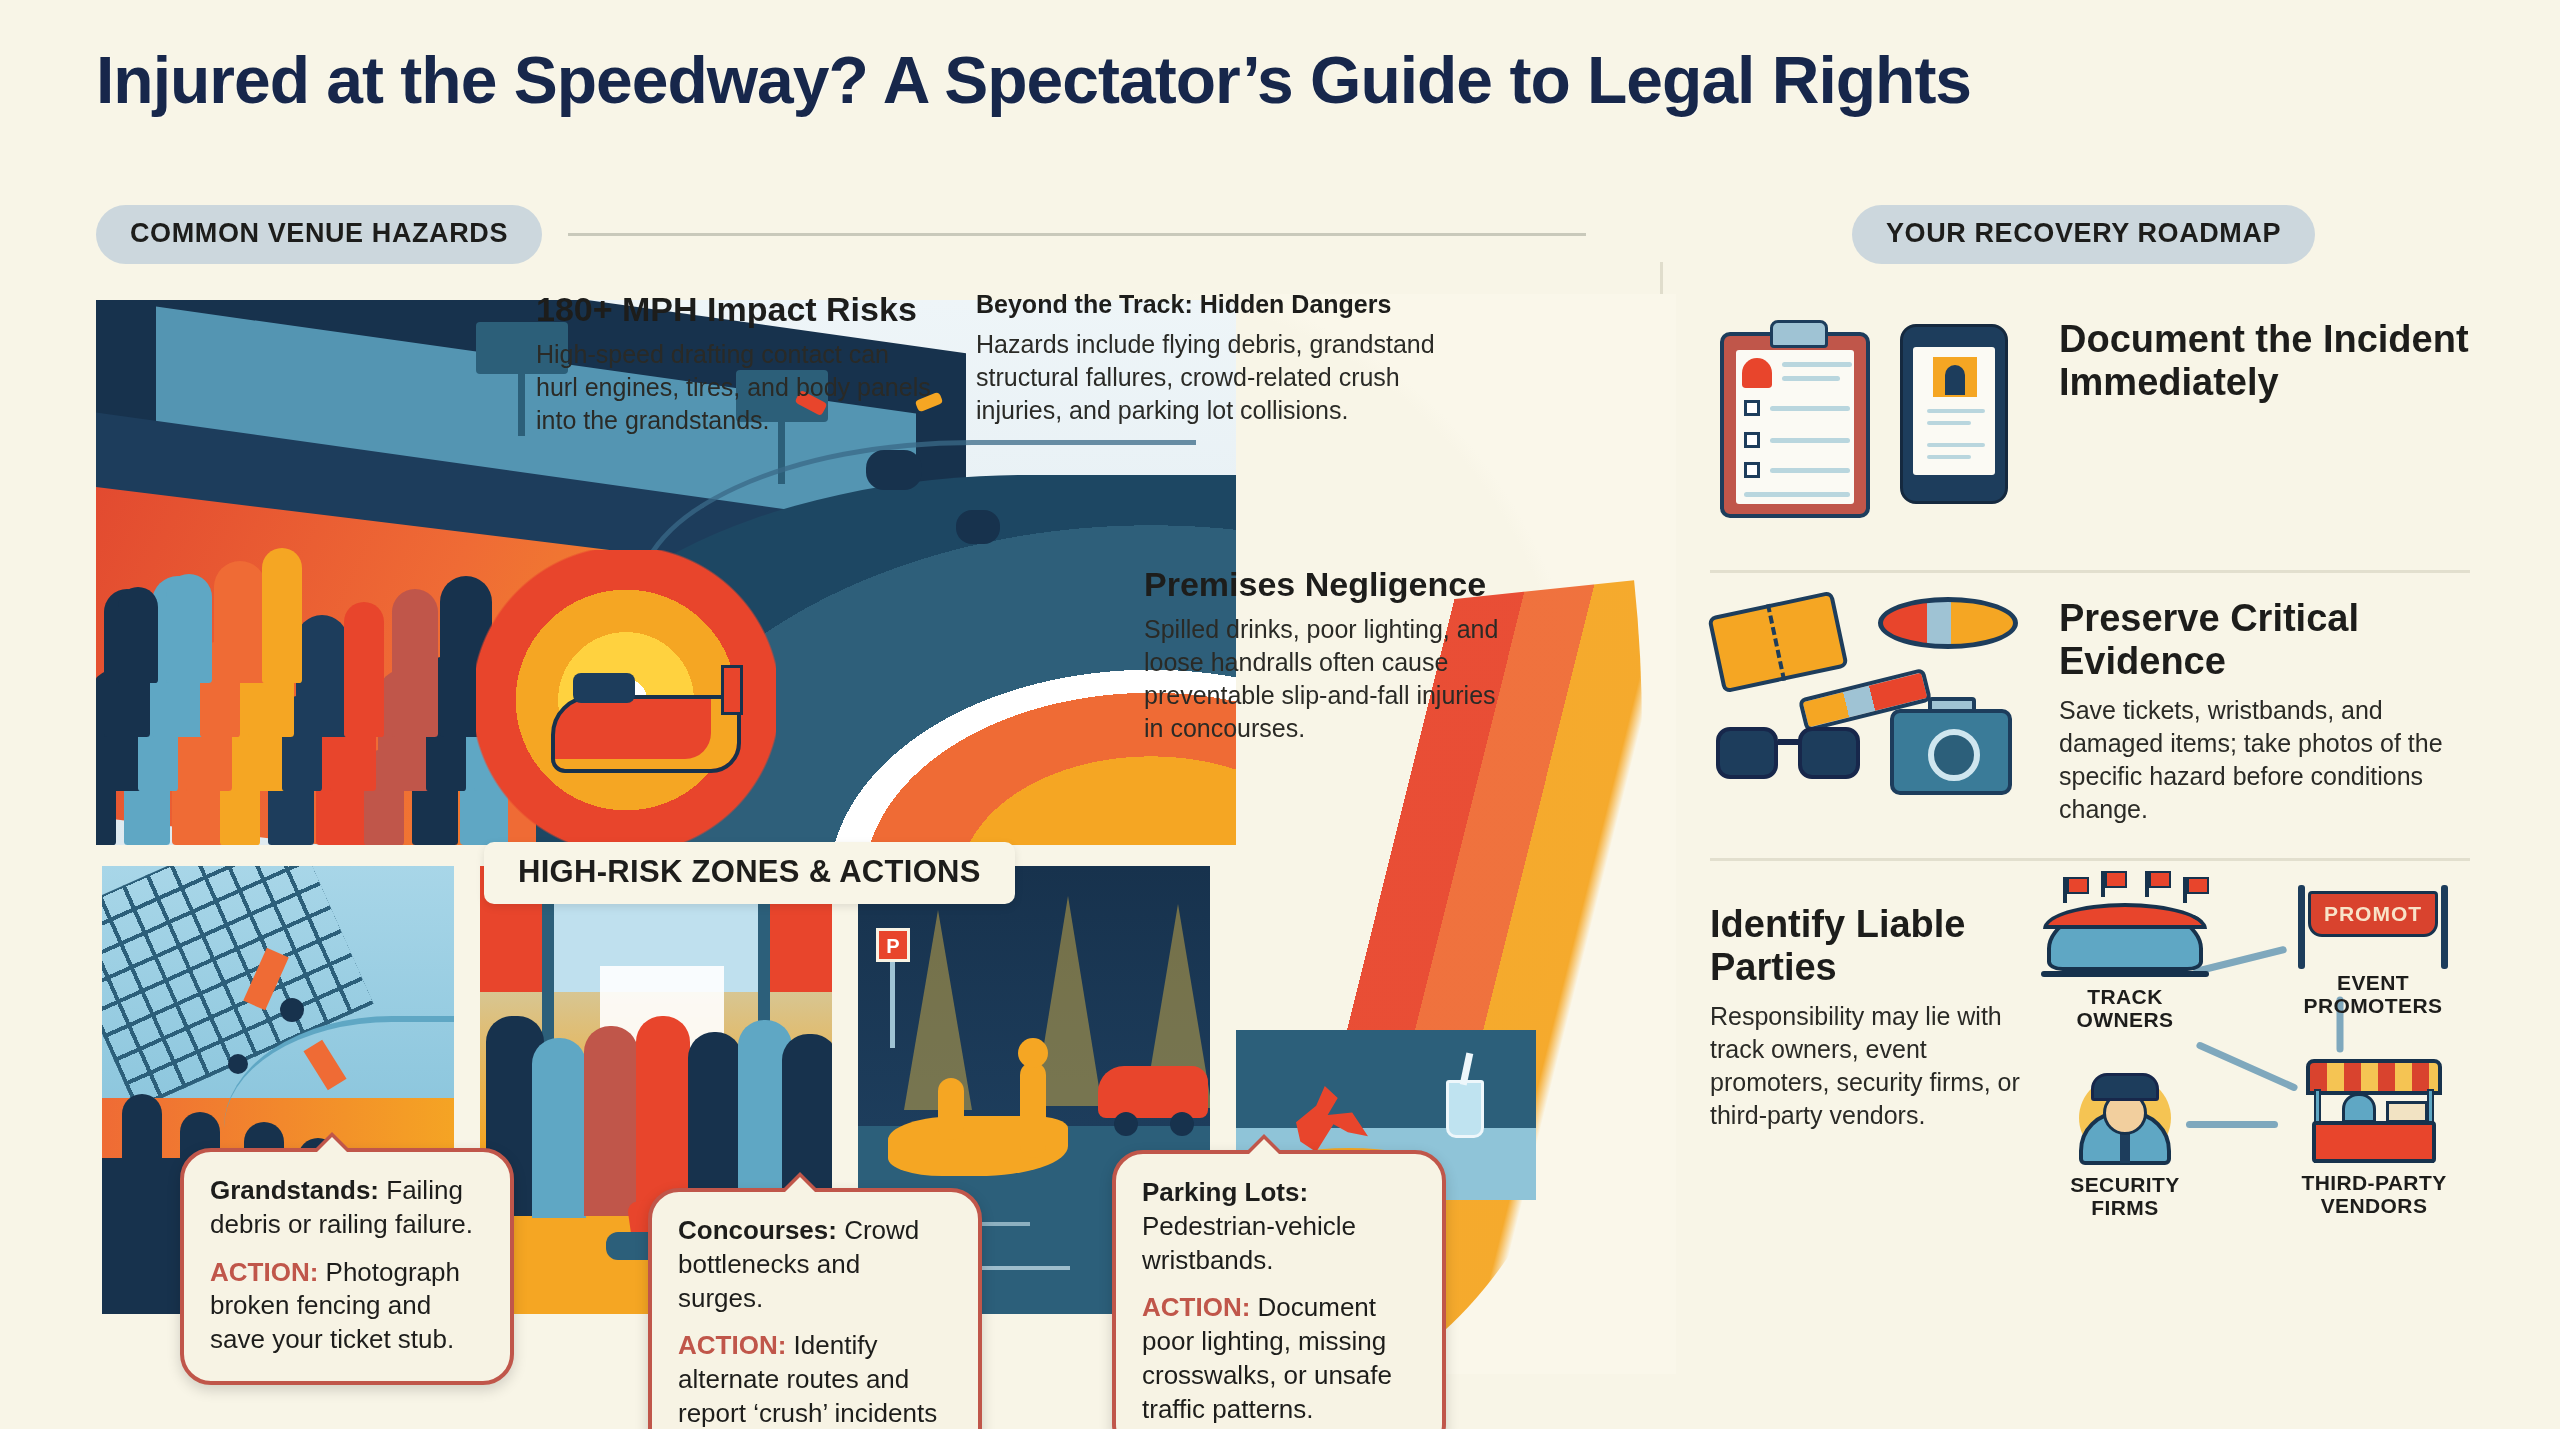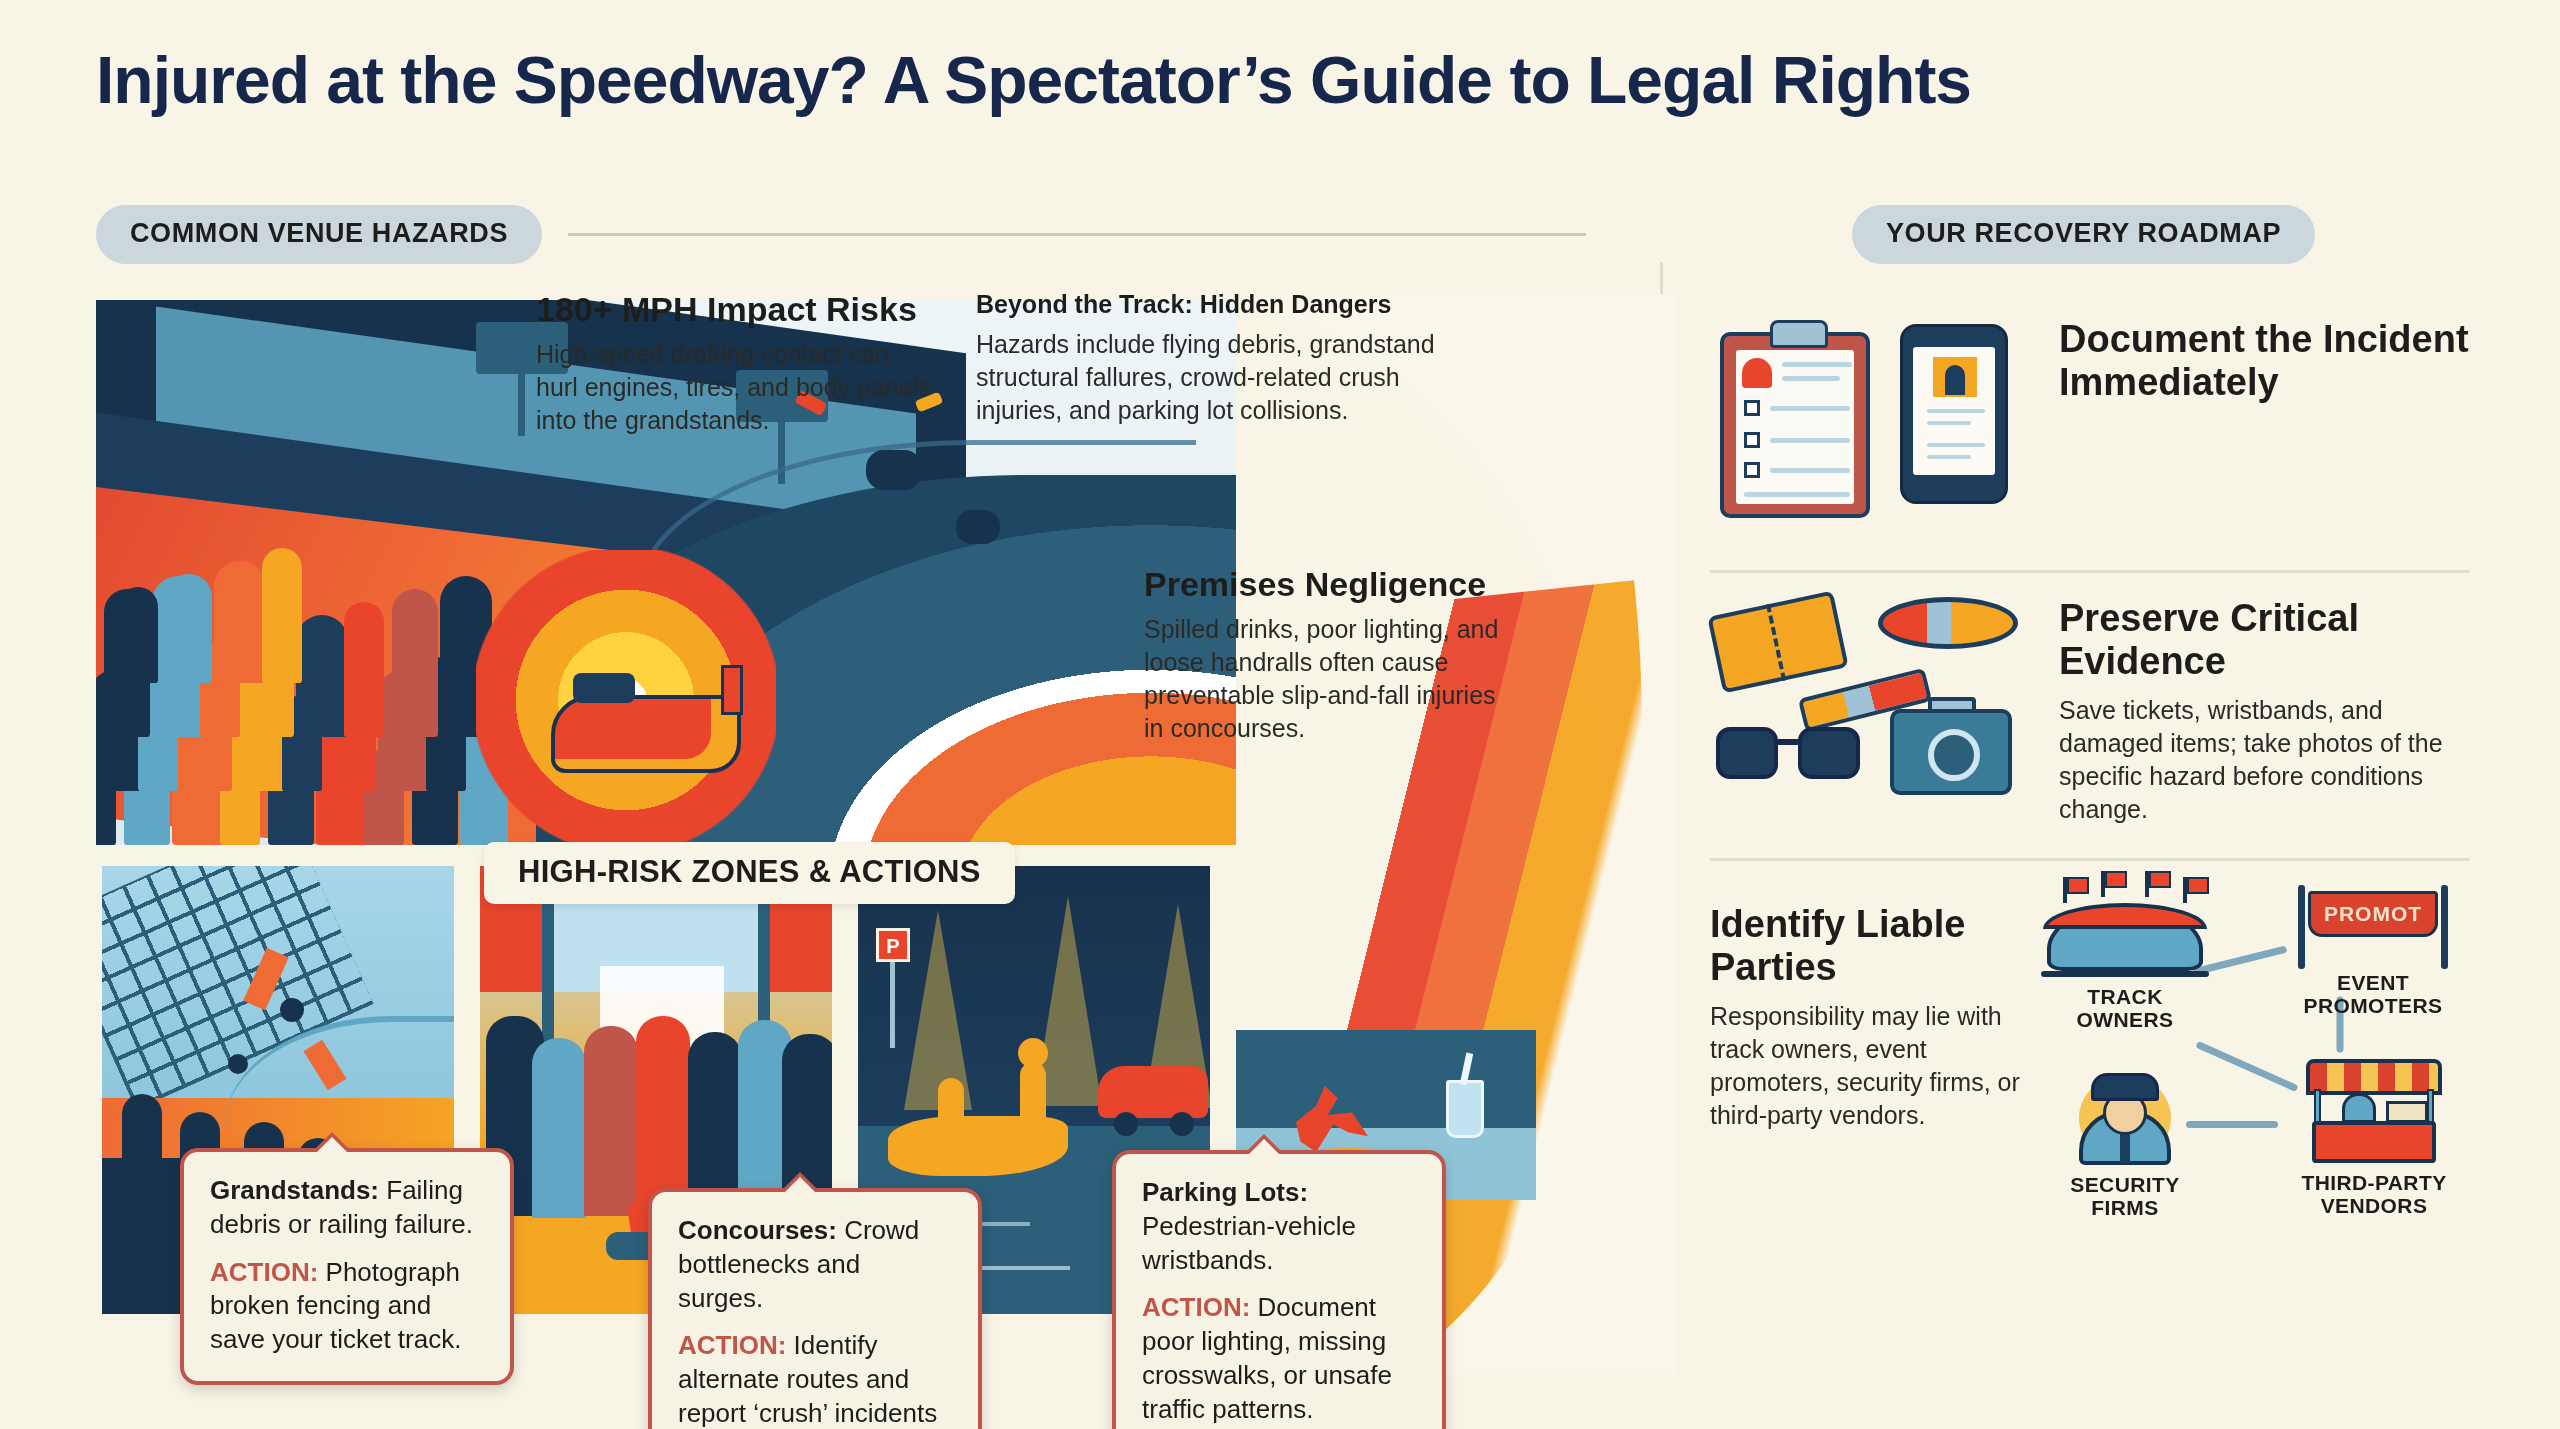--- a/index.html
+++ b/index.html
@@ -116,21 +116,21 @@
   .panel { position:absolute; top:560px; width:364px; height:460px; overflow:hidden; border:6px solid #f8f5e7; }
   #panel-1 { left:0; background:linear-gradient(180deg,#a8d6e8 0%,#8cc6dd 55%,#1d3d5c 55%,#1d3d5c 100%); }
   #panel-2 { left:378px; background:linear-gradient(180deg,#bfe0ee 0%,#f5a623 62%,#f5a623 100%); }
   #panel-3 { left:756px; background:linear-gradient(180deg,#17324d 0%,#1d3d5c 58%,#2c5f7a 58%,#2c5f7a 100%); }
   .panel .blk{position:absolute;background:#17324d;}
   .panel .org{position:absolute;background:#ef6b35;}
 
   
   .callout {
     position:absolute; background:#f7f3e4;
-    border:4px solid #c0564a; border-radius:18px;
+    border:4px solid #c0564a; border-radius:31px;
     padding:22px 26px 24px 26px; width:334px;
     box-shadow: 0 5px 14px rgba(0,0,0,.16);
   }
   .callout .tip {
     position:absolute; top:-20px; left:128px;
     width:0;height:0;border-left:20px solid transparent;border-right:20px solid transparent;
     border-bottom:20px solid #c0564a;
   }
   .callout .tip::after{
     content:"";position:absolute;left:-16px;top:5px;
@@ -383,21 +383,21 @@
       <div style="position:absolute;left:12px;bottom:88px;width:160px;height:4px;background:#cfe6ef;opacity:.6;"></div>
     </div>
 
     <div id="zones-banner" style="left: 388px; top: 542px; position: absolute;">HIGH-RISK ZONES &amp; ACTIONS</div>
 
   </div>
 
   <div class="callout" id="callout-1">
     <div class="tip"></div>
     <p><b>Grandstands:</b><span> Failing debris or railing failure.</span></p>
-    <p><span class="act">ACTION:</span><span> Photograph broken fencing and save your ticket track.</span></p>
+    <p><span class="act">ACTION:</span><span> Photograph broken fencing and save your ticket stub.</span></p>
   </div>
 
   <div class="callout" id="callout-2">
     <div class="tip"></div>
     <p><b>Concourses:</b><span> Crowd bottlenecks and surges.</span></p>
     <p><span class="act">ACTION:</span><span> Identify alternate routes and report ‘crush’ incidents to security.</span></p>
   </div>
 
   <div class="callout" id="callout-3">
     <div class="tip"></div>

